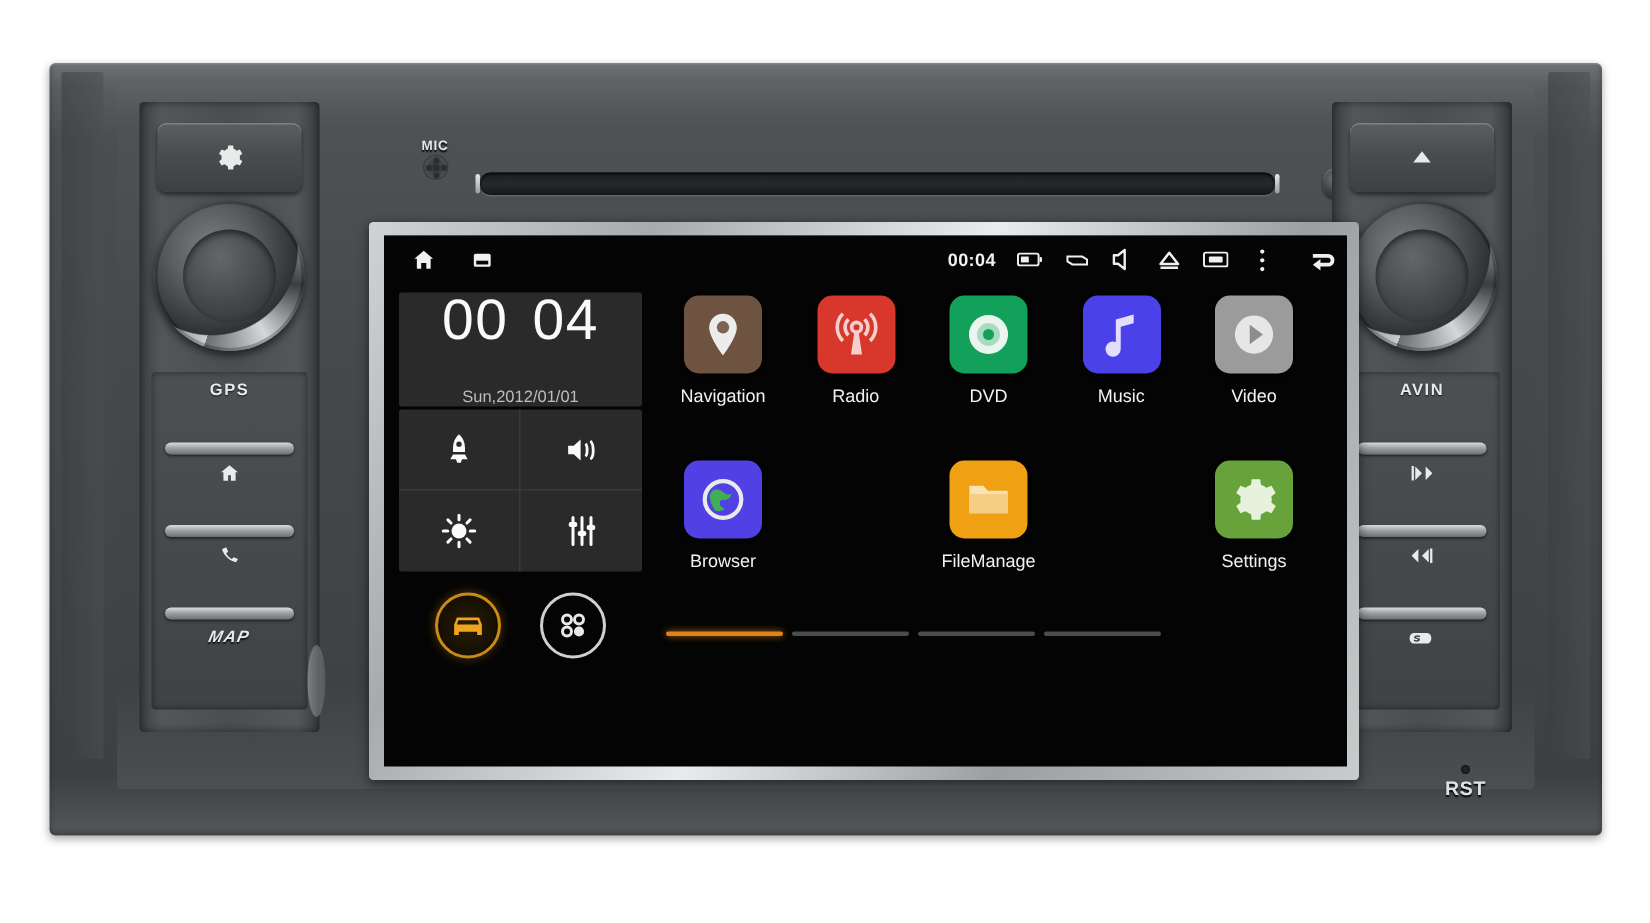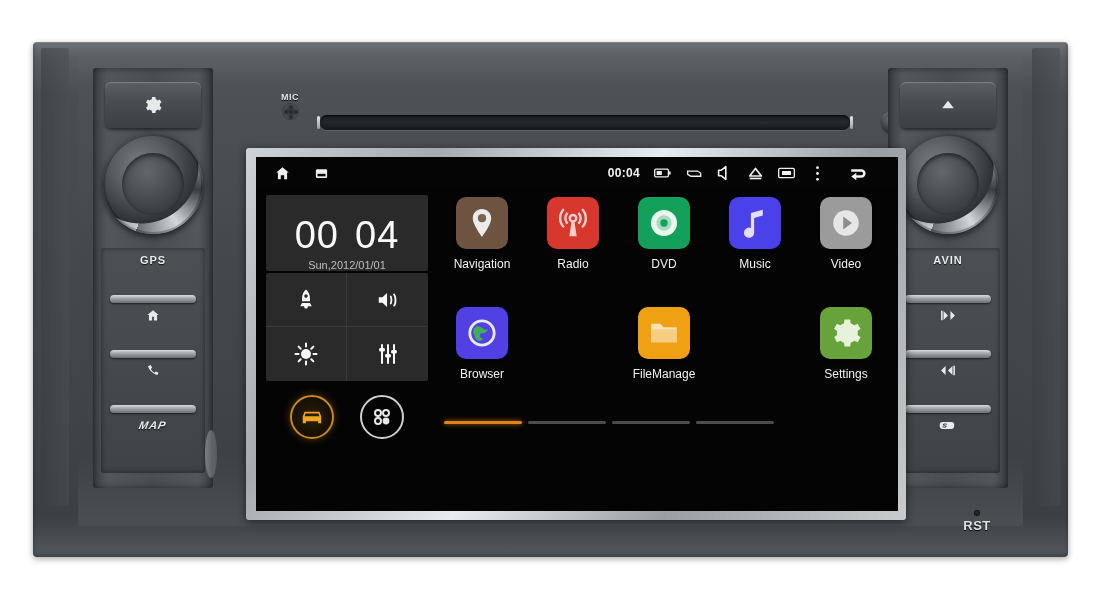--- a/index.html
+++ b/index.html
@@ -112,35 +112,35 @@
     background:#040404; overflow:hidden;
   }
 
   
   .statusbar{
     position:absolute; top:0; left:0; right:0; height:32px;
     background:#050505;
     display:flex; align-items:center;
   }
   .sb-left{ display:flex; align-items:center; gap:22px; padding-left:18px; }
-  .sb-right{ display:flex; align-items:center; gap:14px; margin-left:auto; padding-right:28px;}
+  .sb-right{ display:flex; align-items:center; gap:14px; margin-left:auto; padding-right:4px;}
   .sb-ico{ width:17px; height:17px; display:flex; align-items:center; justify-content:center; }
   .sb-ico svg{ fill:#f0f0f0; }
   .sb-clock{ color:#f2f2f2; font-size:12px; font-weight:bold; letter-spacing:.3px; }
   .sb-back{ width:24px; height:20px; display:flex; align-items:center; justify-content:center; margin-left:6px;}
   .sb-back svg{ fill:#f0f0f0; }
 
   
   .content{ position:absolute; top:32px; left:0; right:0; bottom:0; display:flex; }
 
   
   .wcol{ width:178px; padding:6px 6px 0 10px; display:flex; flex-direction:column; }
   .clockcard{
     background:#2a2a2a; border-radius:2px; height:76px;
-    display:flex; flex-direction:column; align-items:center; justify-content:flex-end;
+    display:flex; flex-direction:column; align-items:center; justify-content:space-between;
   }
   .clock-hm{ display:flex; gap:16px; color:#fafafa; font-size:38px; line-height:38px; font-weight:300; letter-spacing:1px;}
   .clock-date{ color:#bdbdbd; font-size:11px; margin-top:5px; }
 
   .qgrid{
     margin-top:2px; background:#2a2a2a; border-radius:2px;
     display:grid; grid-template-columns:1fr 1fr; grid-template-rows:1fr 1fr; height:108px;
   }
   .qcell{ display:flex; align-items:center; justify-content:center; position:relative; }
   .qcell svg{ width:24px; height:24px; fill:#fafafa; }
@@ -154,21 +154,21 @@
   }
   .rbtn.active{
     border:2px solid #c98a16;
     background: radial-gradient(circle at 50% 50%, #2a1e06 0%, #120d03 80%);
     box-shadow:0 0 8px rgba(230,150,20,.35);
   }
   .rbtn.plain{ border:2px solid #cfcfcf; }
   .rbtn svg{ width:24px; height:24px; }
 
   
-  .apps{ flex:1; padding:8px 10px 0 6px; display:flex; flex-direction:column; }
+  .apps{ flex:1; padding:8px 20px 0 6px; display:flex; flex-direction:column; }
   .approw{ display:flex; justify-content:space-between; height:110px; }
   .app{ width:84px; display:flex; flex-direction:column; align-items:center; }
   .app-tile{
     width:52px; height:52px; border-radius:10px;
     display:flex; align-items:center; justify-content:center;
     box-shadow:0 1px 3px rgba(0,0,0,.6);
   }
   .app-tile svg{ width:34px; height:34px; }
   .app-label{
     margin-top:8px; color:#f2f2f2; font-size:12px;

